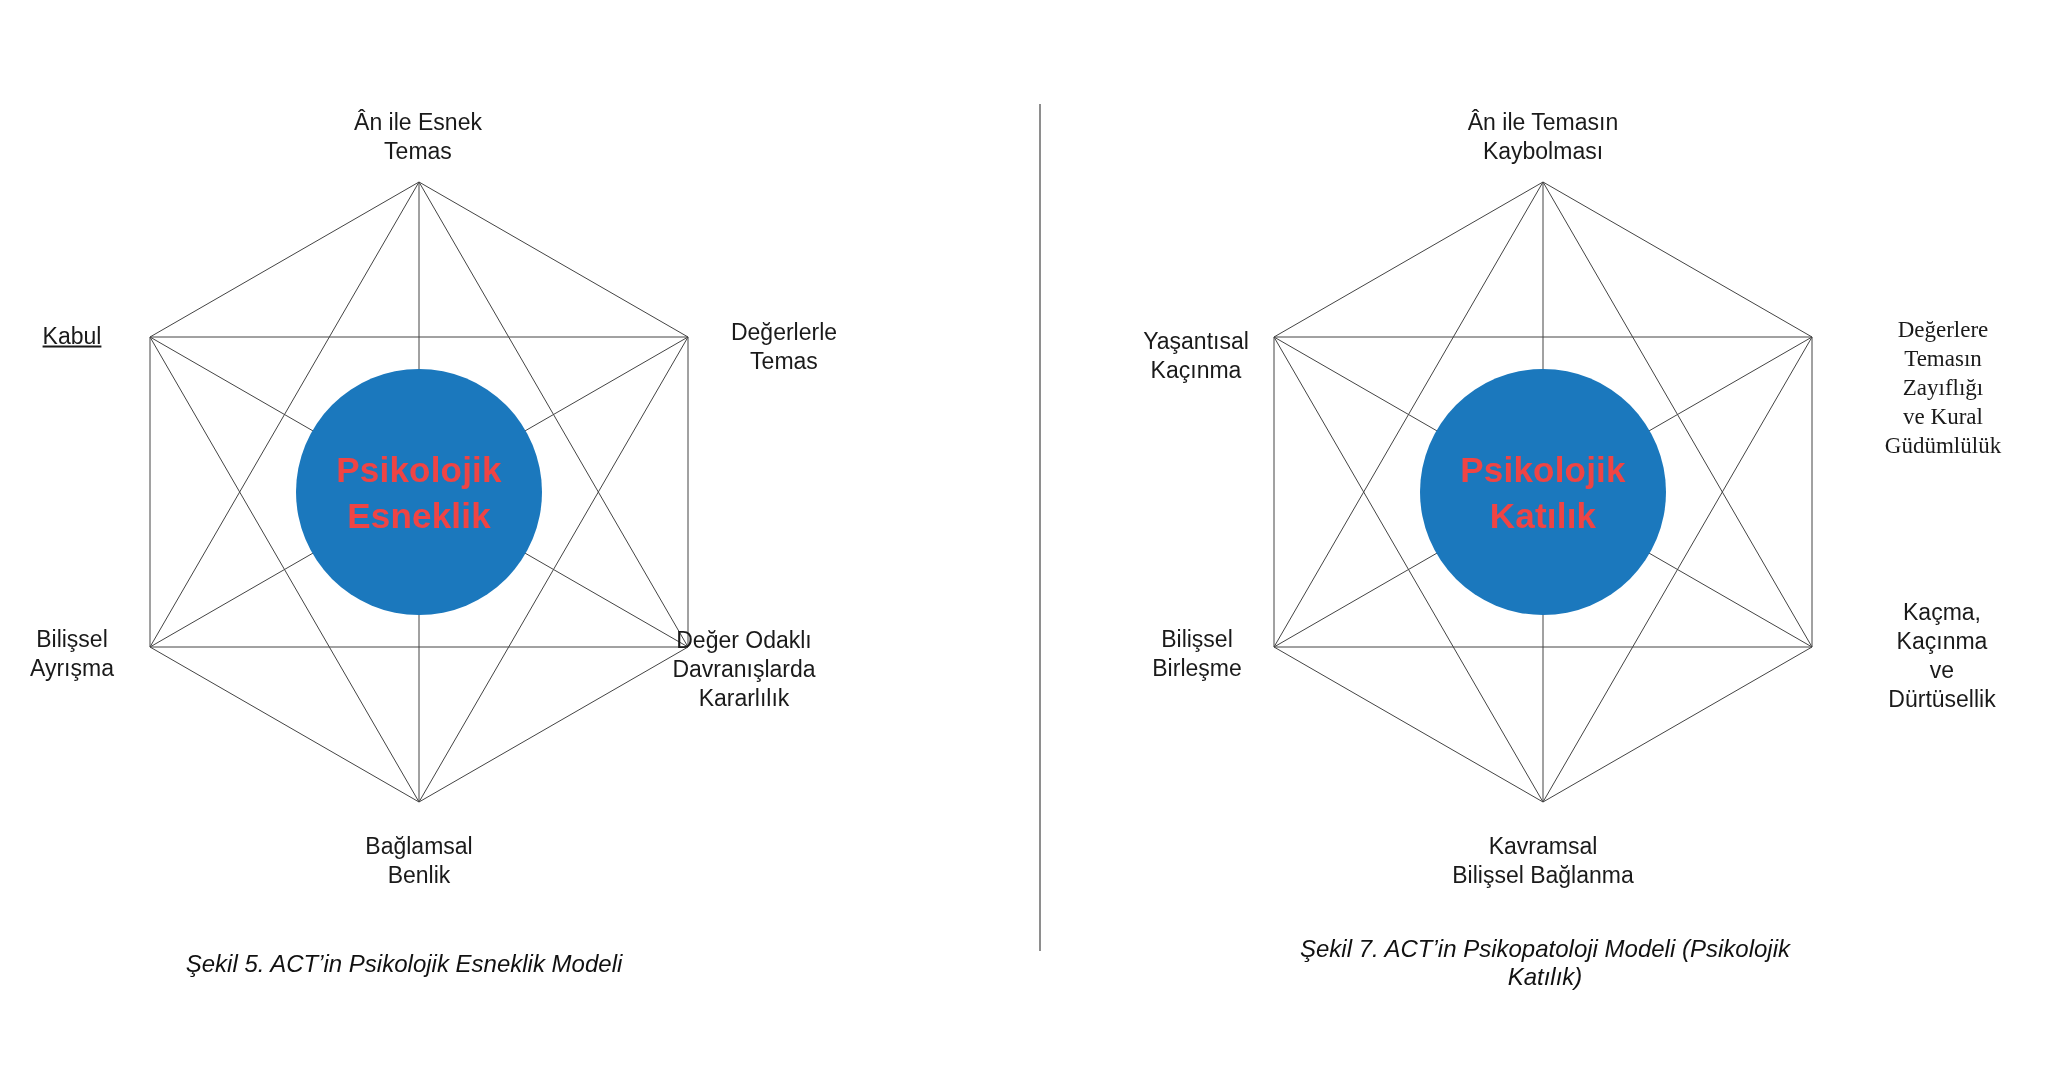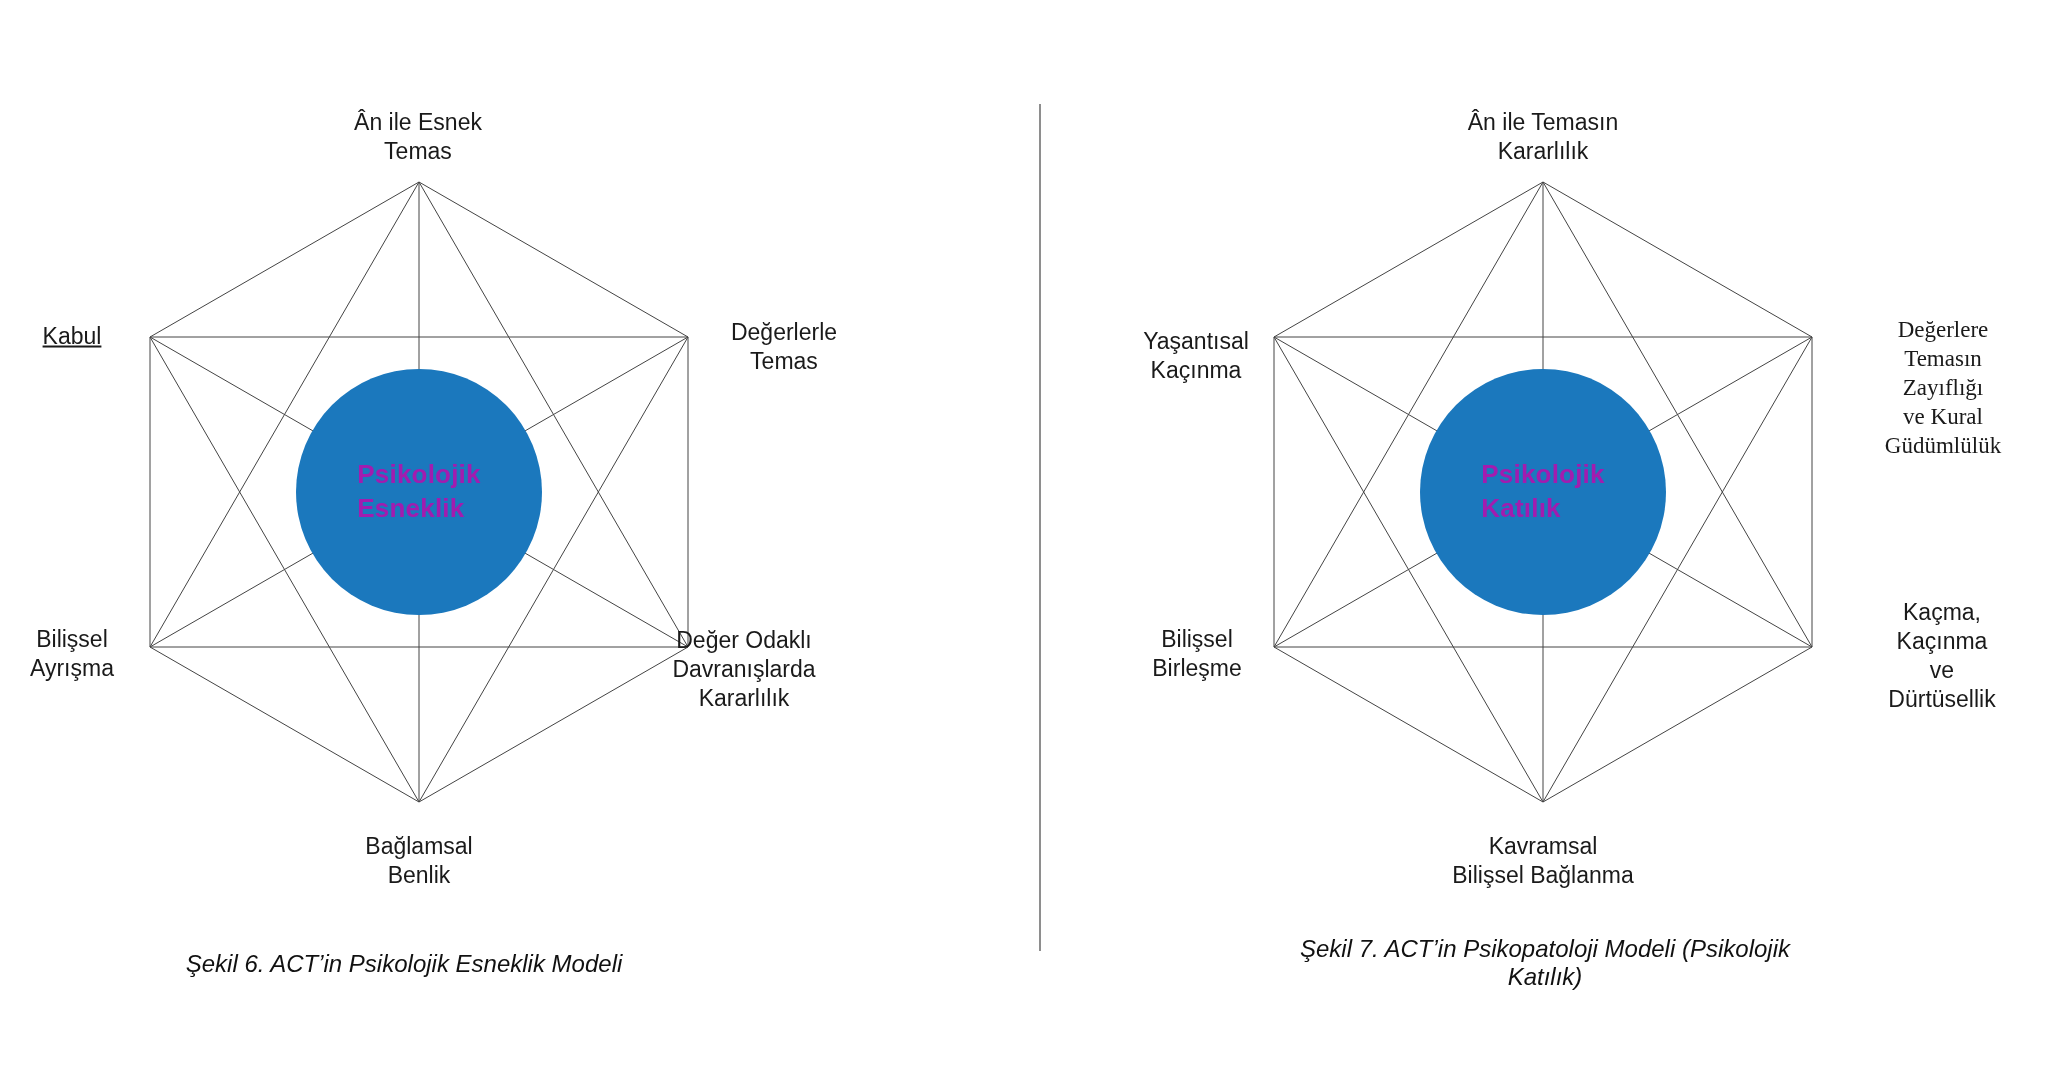--- a/index.html
+++ b/index.html
@@ -26,26 +26,26 @@
     transform: translate(-50%, -50%);
     text-align: center;
     white-space: pre-line;
     font-size: 23px;
     line-height: 1.26;
     color: #1a1a1a;
   }
   .circle-text {
     position: absolute;
     transform: translate(-50%, -50%);
-    text-align: left;
+    text-align: center;
     white-space: pre-line;
-    font-size: 26px;
+    font-size: 35px;
     line-height: 1.3;
     font-weight: bold;
-    color: #a21caf;
+    color: #ef4444;
     letter-spacing: 0.2px;
   }
   .caption {
     position: absolute;
     transform: translate(-50%, -50%);
     text-align: center;
     white-space: pre-line;
     font-style: italic;
     font-size: 24px;
     color: #111111;
@@ -100,26 +100,26 @@
     <div class="node-label f1-lower-right">Değer Odaklı
 Davranışlarda
 Kararlılık</div>
     <div class="node-label f1-bottom">Bağlamsal
 Benlik</div>
     <div class="node-label f1-lower-left">Bilişsel
 Ayrışma</div>
     <div class="node-label f1-upper-left">Kabul</div>
     <div class="circle-text f1-center">Psikolojik
 Esneklik</div>
-    <div class="caption f1-caption">Şekil 6. ACT’in Psikolojik Esneklik Modeli</div>
+    <div class="caption f1-caption">Şekil 5. ACT’in Psikolojik Esneklik Modeli</div>
   </section>
 
   <section>
     <div class="node-label f2-top">Ân ile Temasın
-Kararlılık</div>
+Kaybolması</div>
     <div class="node-label f2-upper-right">Değerlere
 Temasın Zayıflığı
 ve Kural
 Güdümlülük</div>
     <div class="node-label f2-lower-right">Kaçma, Kaçınma
 ve Dürtüsellik</div>
     <div class="node-label f2-bottom">Kavramsal
 Bilişsel Bağlanma</div>
     <div class="node-label f2-lower-left">Bilişsel
 Birleşme</div>

